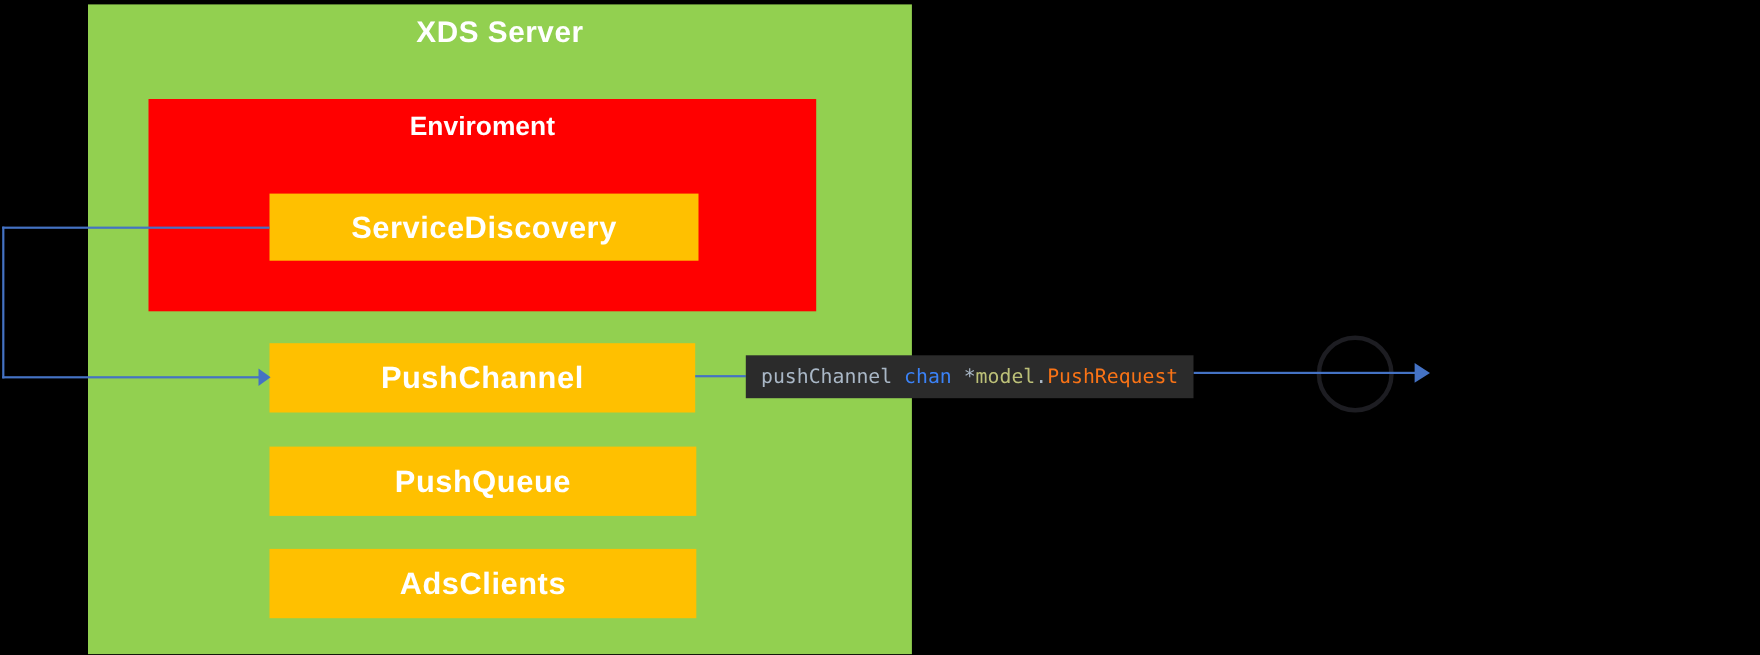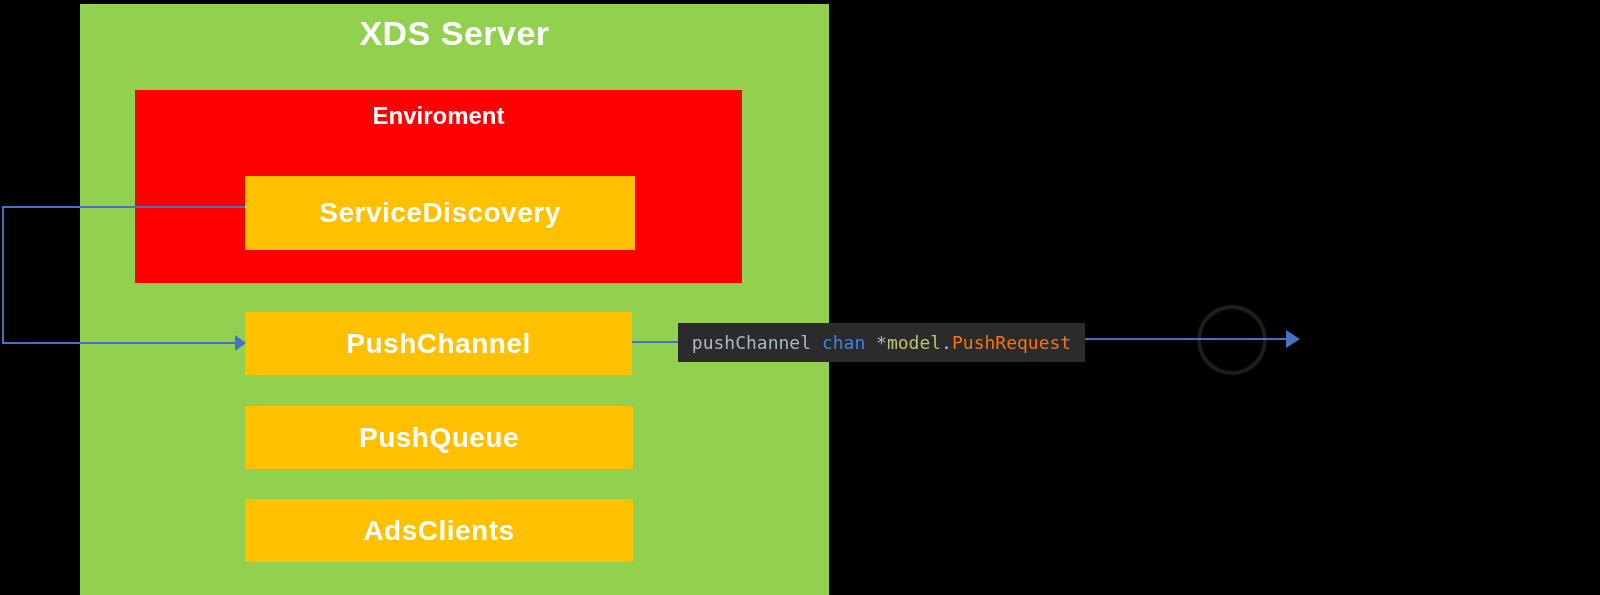--- a/index.html
+++ b/index.html
@@ -9,28 +9,28 @@
   }
   .box{position:absolute;box-sizing:border-box;}
   .label{
     color:#fff;font-weight:700;text-align:center;
     display:flex;align-items:center;justify-content:center;
     width:100%;height:100%;letter-spacing:0.5px;
   }
   
   #server-box{left:80px;top:4px;width:749px;height:591px;background:#92d050;}
   #server-title{position:absolute;left:0;top:10px;width:100%;text-align:center;
-    color:#fff;font-size:34px;font-weight:700;letter-spacing:0.5px;}
+    color:#fff;font-size:27px;font-weight:700;letter-spacing:0.5px;}
   
   #env-box{left:135px;top:90px;width:607px;height:193px;background:#ff0000;}
   #env-title{position:absolute;left:0;top:12px;width:100%;text-align:center;
     color:#fff;font-size:24px;font-weight:700;}
   
   .orange{background:#ffc000;}
-  #sd-box{left:245px;top:176px;width:390px;height:74px;}
+  #sd-box{left:245px;top:176px;width:390px;height:61px;}
   #pc-box{left:245px;top:312px;width:387px;height:63px;}
   #pq-box{left:245px;top:406px;width:388px;height:63px;}
   #ac-box{left:245px;top:499px;width:388px;height:63px;}
   .bar-label{font-size:28px;}
   
   .line{position:absolute;background:#4472c4;z-index:5;}
   #line-sd{left:2px;top:206px;width:243px;height:2px;}
   #line-vert{left:2px;top:206px;width:2px;height:138px;}
   #line-pc{left:2px;top:342px;width:234px;height:2px;}
   #arrow-pc{position:absolute;left:235px;top:335px;width:0;height:0;z-index:5;

